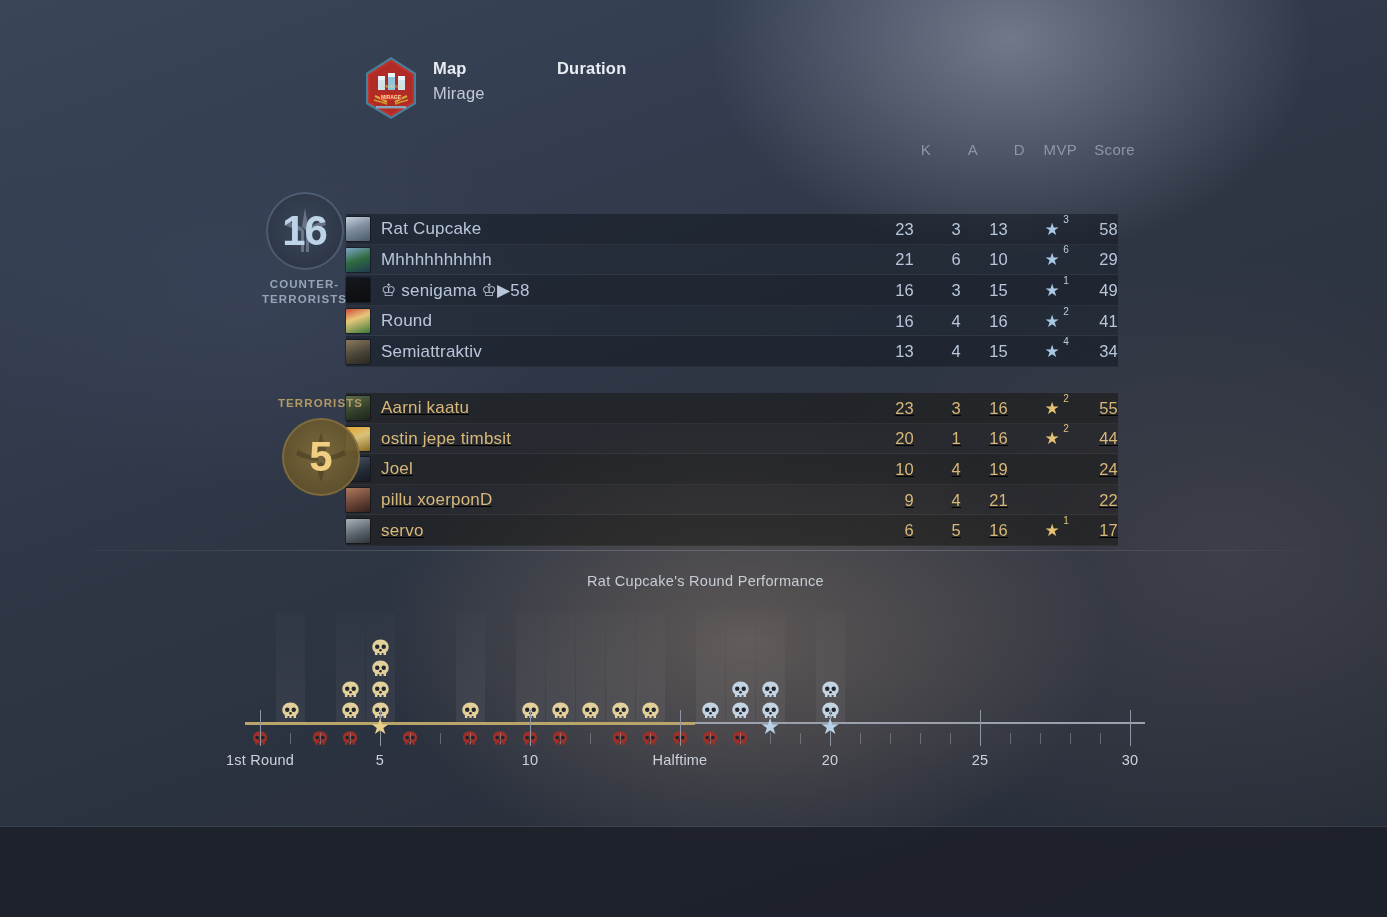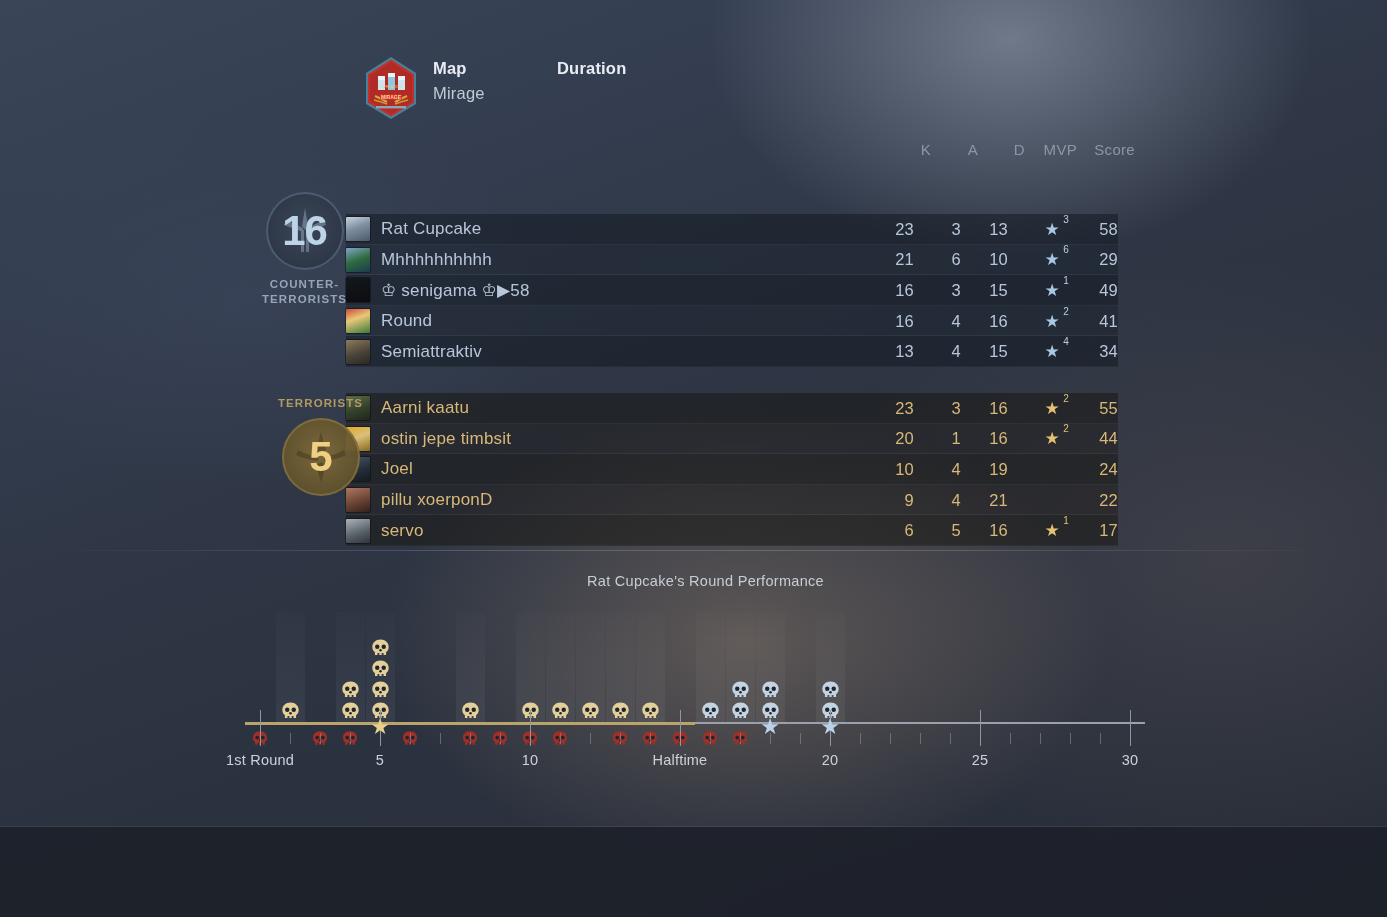--- a/index.html
+++ b/index.html
@@ -62,21 +62,21 @@
     color: #8d96a6;
     letter-spacing: .3px;
   }
   .sb-head .sp { flex: 1 1 auto; }
   .col-k, .col-a, .col-d { width: 47px; text-align: right; }
   .col-mvp { width: 56px; text-align: right; padding-right: 4px; }
   .col-score { width: 54px; text-align: right; }
 
   .team-block { position: absolute; left: 346px; width: 772px; margin-top: 48px; }
   .team-ct { top: 166px; }
-  .team-t  { top: 345px; }
+  .team-t  { top: 345px; text-decoration: underline; }
 
   .row {
     position: relative;
     display: flex;
     align-items: center;
     height: 30.6px;
     padding-left: 0;
     font-size: 17px;
     letter-spacing: .2px;
   }

